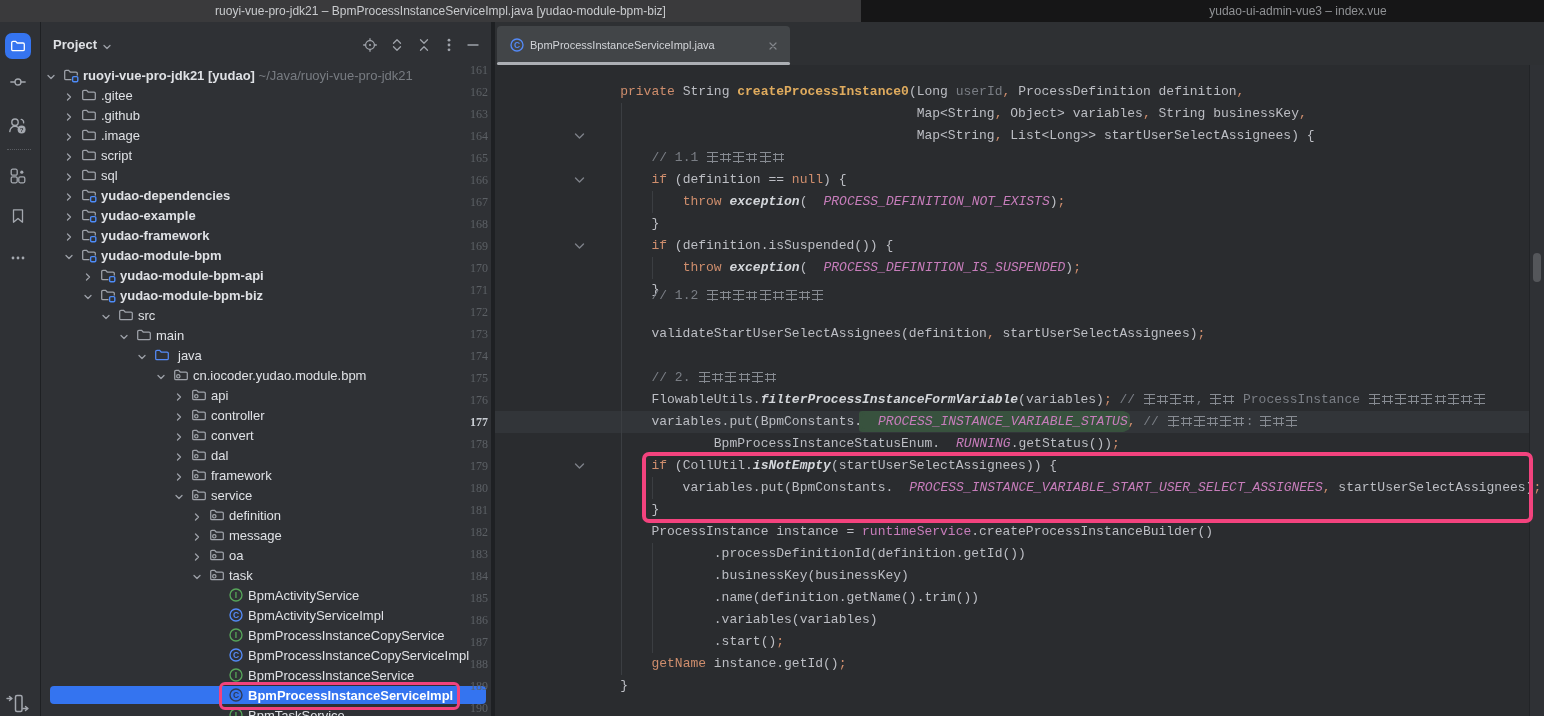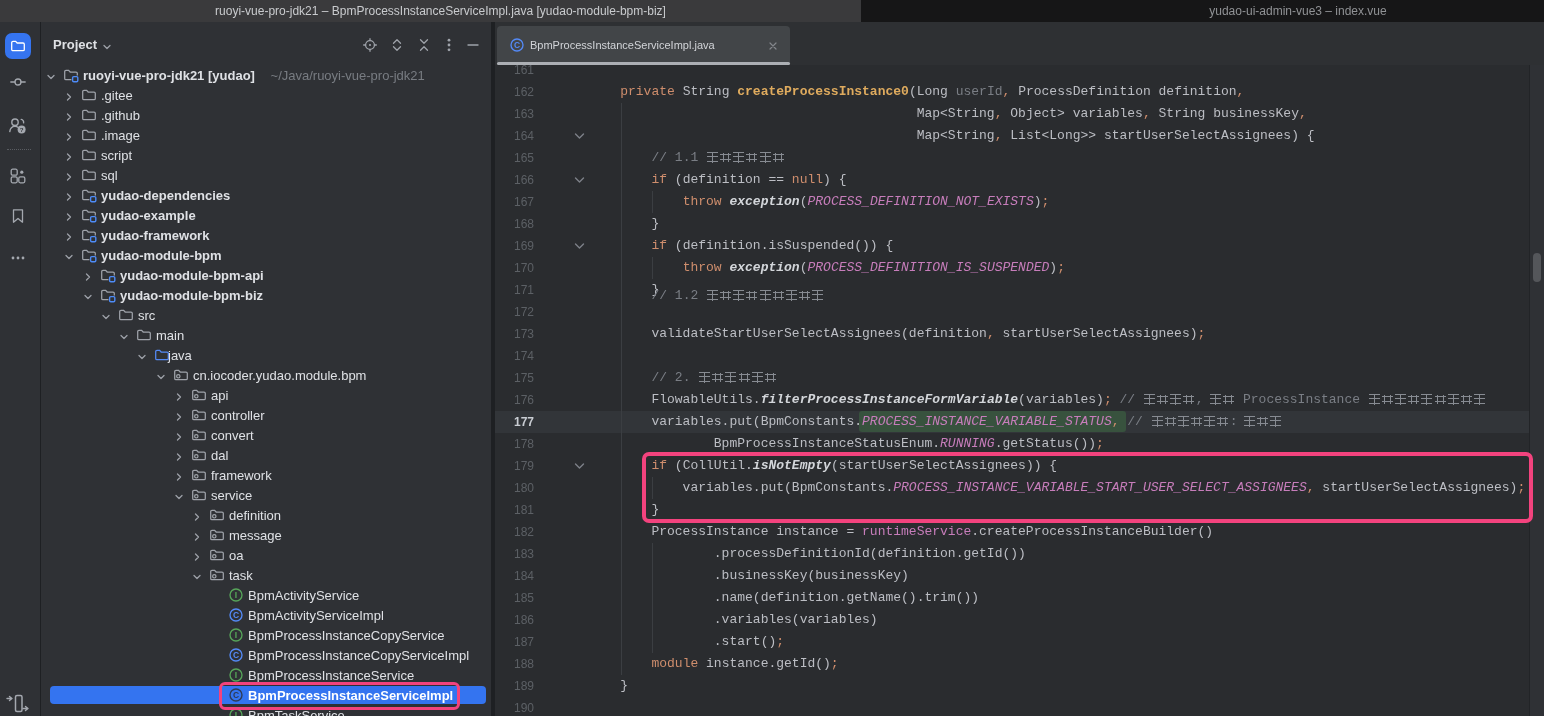--- a/index.html
+++ b/index.html
@@ -1,36 +1,36 @@
 <!DOCTYPE html>
 <html><head><meta charset="utf-8">
 <style>
 * { margin:0; padding:0; box-sizing:border-box; }
 html,body { width:1544px; height:716px; overflow:hidden; background:#2A2C2F; font-family:"Liberation Sans", sans-serif; }
 .abs { position:absolute; }
 .cl { position:absolute; left:589px; height:22px; line-height:22px; font-family:"Liberation Mono", monospace; font-size:13px; color:#BCBEC4; white-space:pre; }
-.gn { position:absolute; left:470px; width:64px; height:22px; line-height:22px; font-family:Liberation Sans, sans-serif; font-size:12px; color:#5C6065; text-align:right; }
+.gn { position:absolute; left:470px; width:64px; height:22px; line-height:22px; font-family:Liberation Serif, serif; font-size:12px; color:#5C6065; text-align:left; }
 .gn.cur { color:#C9CDD3; font-weight:bold; }
 .k { color:#CF8E6D; } .p { color:#CF8E6D; }
 .m { color:#DFAB5E; font-weight:bold; }
 .s { color:#D3D6DA; font-weight:bold; font-style:italic; }
-.c { color:#C77DBB; font-style:italic; }
+.c { color:#C77DBB; font-style:italic;margin-left:16px; }
 .f { color:#C77DBB; }
 .g { color:#7A7E85; } .u { color:#7A7E85; }
 .grn { background:#38523E; border-radius:3px; box-shadow:0 0 0 2px #38523E; }
 .cj { display:inline-block; width:11.4px; height:12px; margin:0 0.9px; vertical-align:-2px; }
 .cja { background-image:linear-gradient(#878B92,#878B92),linear-gradient(#878B92,#878B92),linear-gradient(#878B92,#878B92),linear-gradient(#878B92,#878B92);
   background-size:11px 1.3px,11px 1.3px,11px 1.3px,1.3px 11px; background-position:0 1px,0 5.4px,0 10px,5px 0.5px; background-repeat:no-repeat; }
 .cjb { background-image:linear-gradient(#878B92,#878B92),linear-gradient(#878B92,#878B92),linear-gradient(#878B92,#878B92),linear-gradient(#878B92,#878B92);
   background-size:11px 1.3px,11px 1.3px,1.3px 9px,1.3px 9px; background-position:0 2.5px,0 8px,2.5px 1.5px,8px 1.5px; background-repeat:no-repeat; }
 .fw { display:inline-block; width:13.2px; }
 .tt { font-size:13px; color:#DFE1E5; }
 .tt.b { font-weight:bold; }
 .tt.sel { font-weight:600; color:#FFFFFF; position:relative; z-index:6; }
-.tt.dim { color:#787C82;margin-left:12px; }
+.tt.dim { color:#787C82; }
 #phead { position:absolute; left:53px; top:35px; height:20px; line-height:20px; font-size:13px; font-weight:bold; color:#DFE1E5; }
 </style></head>
 <body>
 <div class="abs" style="left:0;top:0;width:1544px;height:22px;background:#3A3A3C"></div>
 <div class="abs" style="left:861px;top:0;width:683px;height:22px;background:#161617"></div>
 <div class="abs" style="left:10px;top:0;width:861px;height:22px;line-height:23px;text-align:center;font-size:12px;color:#C9CBCE">ruoyi-vue-pro-jdk21 – BpmProcessInstanceServiceImpl.java [yudao-module-bpm-biz]</div>
 <div class="abs" style="left:1090px;top:0;width:416px;height:22px;line-height:23px;text-align:center;font-size:12px;color:#909295">yudao-ui-admin-vue3 – index.vue</div>
 <div class="abs" style="left:0;top:22px;width:41px;height:694px;background:#2F3135;border-right:1px solid #1E2023"></div>
 <div class="abs" style="left:41px;top:22px;width:450px;height:694px;background:#2F3135"></div>
 <div class="abs" style="left:491px;top:22px;width:4px;height:694px;background:#1E2023"></div>
@@ -210,21 +210,21 @@
 <div class="abs" style="left:136px;top:327px"><svg width="16" height="16" viewBox="0 0 16 16">
       <path d="M1.7 4.6 C1.7 3.9 2.3 3.3 3 3.3 L5.6 3.3 L7.2 5 L13 5 C13.7 5 14.3 5.6 14.3 6.3 L14.3 11.4 C14.3 12.1 13.7 12.7 13 12.7 L3 12.7 C2.3 12.7 1.7 12.1 1.7 11.4 Z" fill="none" stroke="#9FA3AA" stroke-width="1.25"></path>
     </svg></div>
 <div class="abs" style="left:156px;top:325px;height:20px;line-height:20px;white-space:nowrap"><span class="tt">main</span></div>
 <div class="abs" style="left:136px;top:349px"><svg width="12" height="12" viewBox="0 0 12 12">
       <path d="M3 4.5 L6 7.5 L9 4.5" stroke="#9DA0A8" stroke-width="1.3" fill="none" stroke-linecap="round" stroke-linejoin="round"></path>
     </svg></div>
 <div class="abs" style="left:154px;top:347px"><svg width="16" height="16" viewBox="0 0 16 16">
       <path d="M1.7 4.6 C1.7 3.9 2.3 3.3 3 3.3 L5.6 3.3 L7.2 5 L13 5 C13.7 5 14.3 5.6 14.3 6.3 L14.3 11.4 C14.3 12.1 13.7 12.7 13 12.7 L3 12.7 C2.3 12.7 1.7 12.1 1.7 11.4 Z" fill="none" stroke="#548AF7" stroke-width="1.25"></path>
     </svg></div>
-<div class="abs" style="left:168px;top:345px;height:20px;line-height:20px;white-space:nowrap"><span class="tt">java</span></div>
+<div class="abs" style="left:178px;top:345px;height:20px;line-height:20px;white-space:nowrap"><span class="tt">java</span></div>
 <div class="abs" style="left:155px;top:369px"><svg width="12" height="12" viewBox="0 0 12 12">
       <path d="M3 4.5 L6 7.5 L9 4.5" stroke="#9DA0A8" stroke-width="1.3" fill="none" stroke-linecap="round" stroke-linejoin="round"></path>
     </svg></div>
 <div class="abs" style="left:173px;top:367px"><svg width="16" height="16" viewBox="0 0 16 16">
       <path d="M1.7 4.6 C1.7 3.9 2.3 3.3 3 3.3 L5.6 3.3 L7.2 5 L13 5 C13.7 5 14.3 5.6 14.3 6.3 L14.3 11.4 C14.3 12.1 13.7 12.7 13 12.7 L3 12.7 C2.3 12.7 1.7 12.1 1.7 11.4 Z" fill="none" stroke="#9FA3AA" stroke-width="1.25"></path>
       <circle cx="5.3" cy="9.3" r="1.7" fill="none" stroke="#9FA3AA" stroke-width="1.2"></circle>
     </svg></div>
 <div class="abs" style="left:193px;top:365px;height:20px;line-height:20px;white-space:nowrap"><span class="tt">cn.iocoder.yudao.module.bpm</span></div>
 <div class="abs" style="left:173px;top:389px"><svg width="12" height="12" viewBox="0 0 12 12">
       <path d="M4.5 3 L7.5 6 L4.5 9" stroke="#9DA0A8" stroke-width="1.3" fill="none" stroke-linecap="round" stroke-linejoin="round"></path>
@@ -427,17 +427,17 @@
 <div class="cl" style="top:433px">                BpmProcessInstanceStatusEnum.<span class="c">RUNNING</span>.getStatus())<span class="p">;</span></div>
 <div class="cl" style="top:455px">        <span class="k">if</span> (CollUtil.<span class="s">isNotEmpty</span>(startUserSelectAssignees)) {</div>
 <div class="cl" style="top:477px">            variables.put(BpmConstants.<span class="c">PROCESS_INSTANCE_VARIABLE_START_USER_SELECT_ASSIGNEES</span><span class="p">,</span> startUserSelectAssignees)<span class="p">;</span></div>
 <div class="cl" style="top:499px">        }</div>
 <div class="cl" style="top:521px">        ProcessInstance instance = <span class="f">runtimeService</span>.createProcessInstanceBuilder()</div>
 <div class="cl" style="top:543px">                .processDefinitionId(definition.getId())</div>
 <div class="cl" style="top:565px">                .businessKey(businessKey)</div>
 <div class="cl" style="top:587px">                .name(definition.getName().trim())</div>
 <div class="cl" style="top:609px">                .variables(variables)</div>
 <div class="cl" style="top:631px">                .start()<span class="p">;</span></div>
-<div class="cl" style="top:653px">        <span class="k">module</span> instance.getId()<span class="p">;</span></div>
+<div class="cl" style="top:653px">        <span class="k">getName</span> instance.getId()<span class="p">;</span></div>
 <div class="cl" style="top:675px">    }</div>
 <div class="cl" style="top:697px"></div>
 
 <div class="abs" style="left:642px;top:452px;width:891px;height:71px;border:4px solid #F3437E;border-radius:7px"></div>
 
 </body></html>

